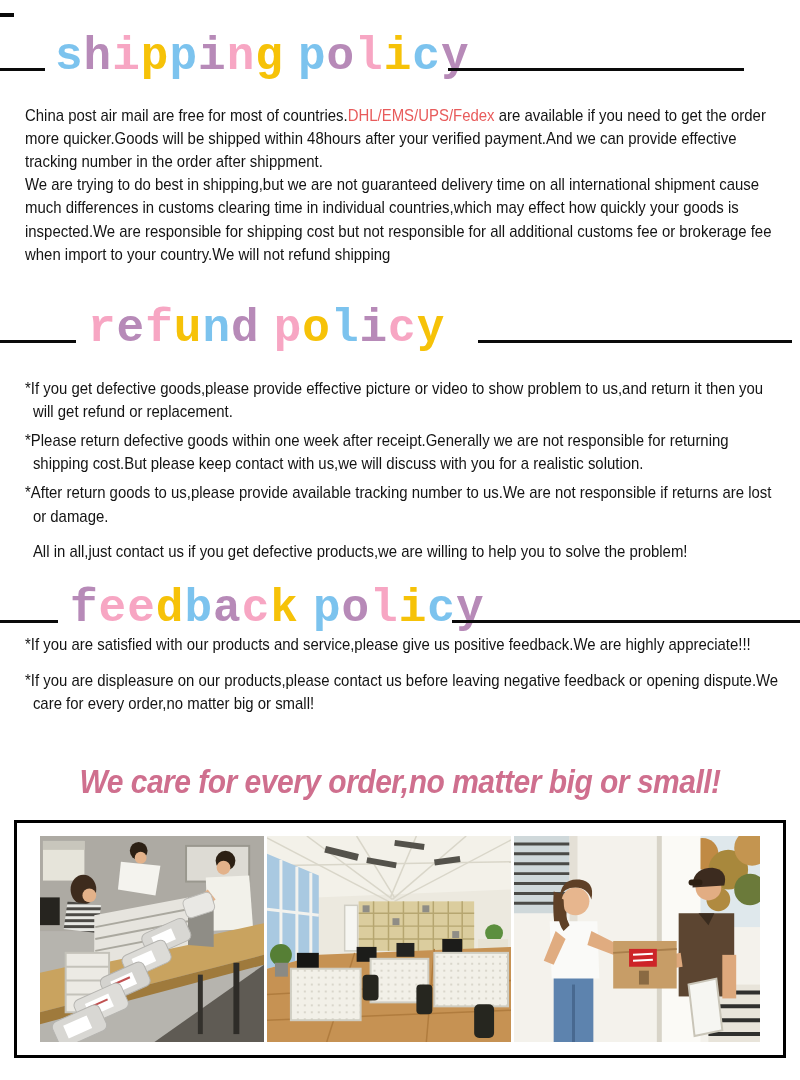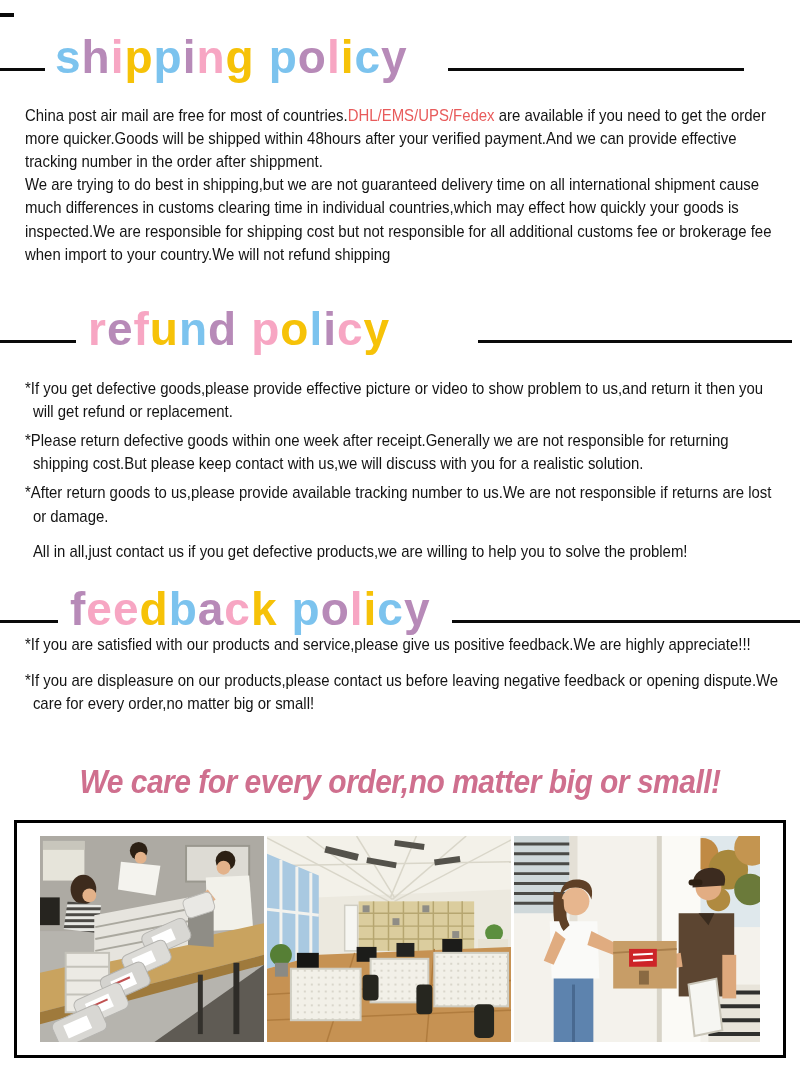--- a/index.html
+++ b/index.html
@@ -8,21 +8,21 @@
     width:800px; height:1080px; position:relative; overflow:hidden;
     background:#ffffff; font-family:"Liberation Sans", sans-serif; color:#141414;
   }
   .edge-mark { position:absolute; left:0; top:13px; width:14px; height:4px; background:#0a0a0a; }
 
   
   .hdr { position:absolute; left:0; width:800px; height:72px; }
   .hdr .rule { position:absolute; height:3px; background:#0a0a0a; }
   .bubble {
     position:absolute; top:0; margin:0;
-    font-family:Liberation Sans, sans-serif; font-weight:bold;
+    font-family:Liberation Mono, monospace; font-weight:bold;
     font-size:46px; line-height:1; letter-spacing:1px; white-space:pre;
   }
   .bubble span { display:inline-block; }
   .bubble span.sp { width:14px; }
 
   #hdr-shipping { top:34px; }
   #hdr-shipping .bubble { left:55px; }
   #hdr-shipping .rule-l { top:34px; left:0; width:45px; }
   #hdr-shipping .rule-r { top:34px; left:448px; width:296px; }
 

